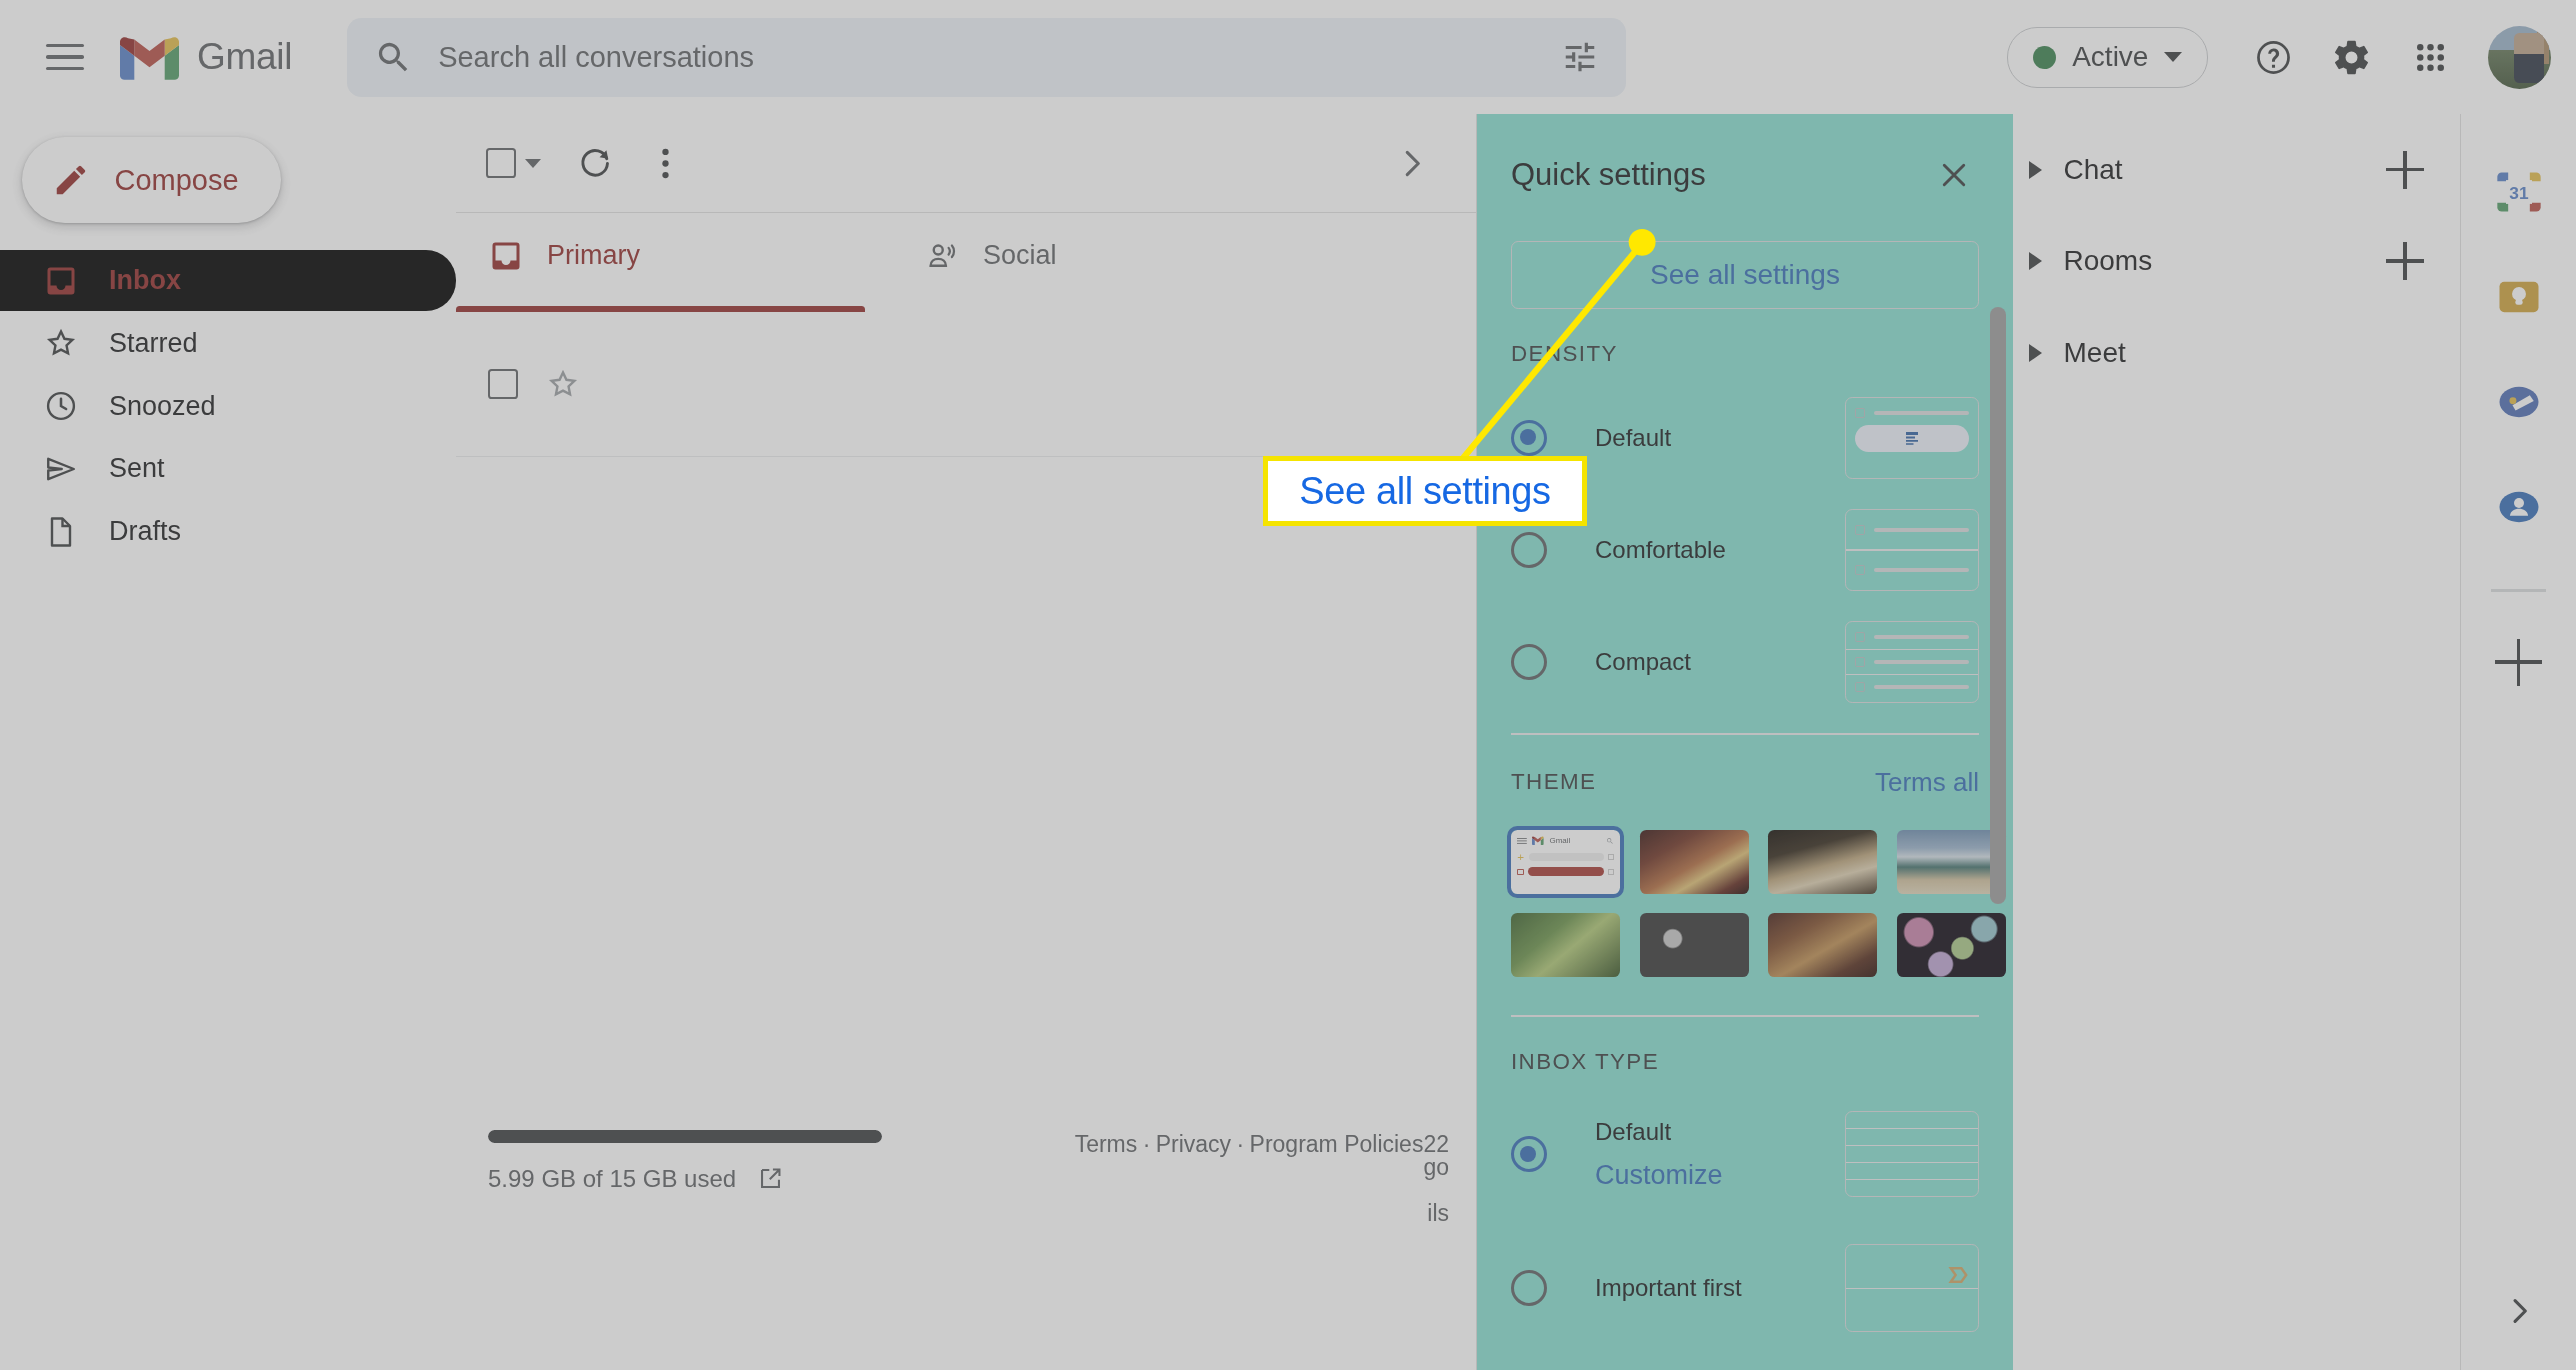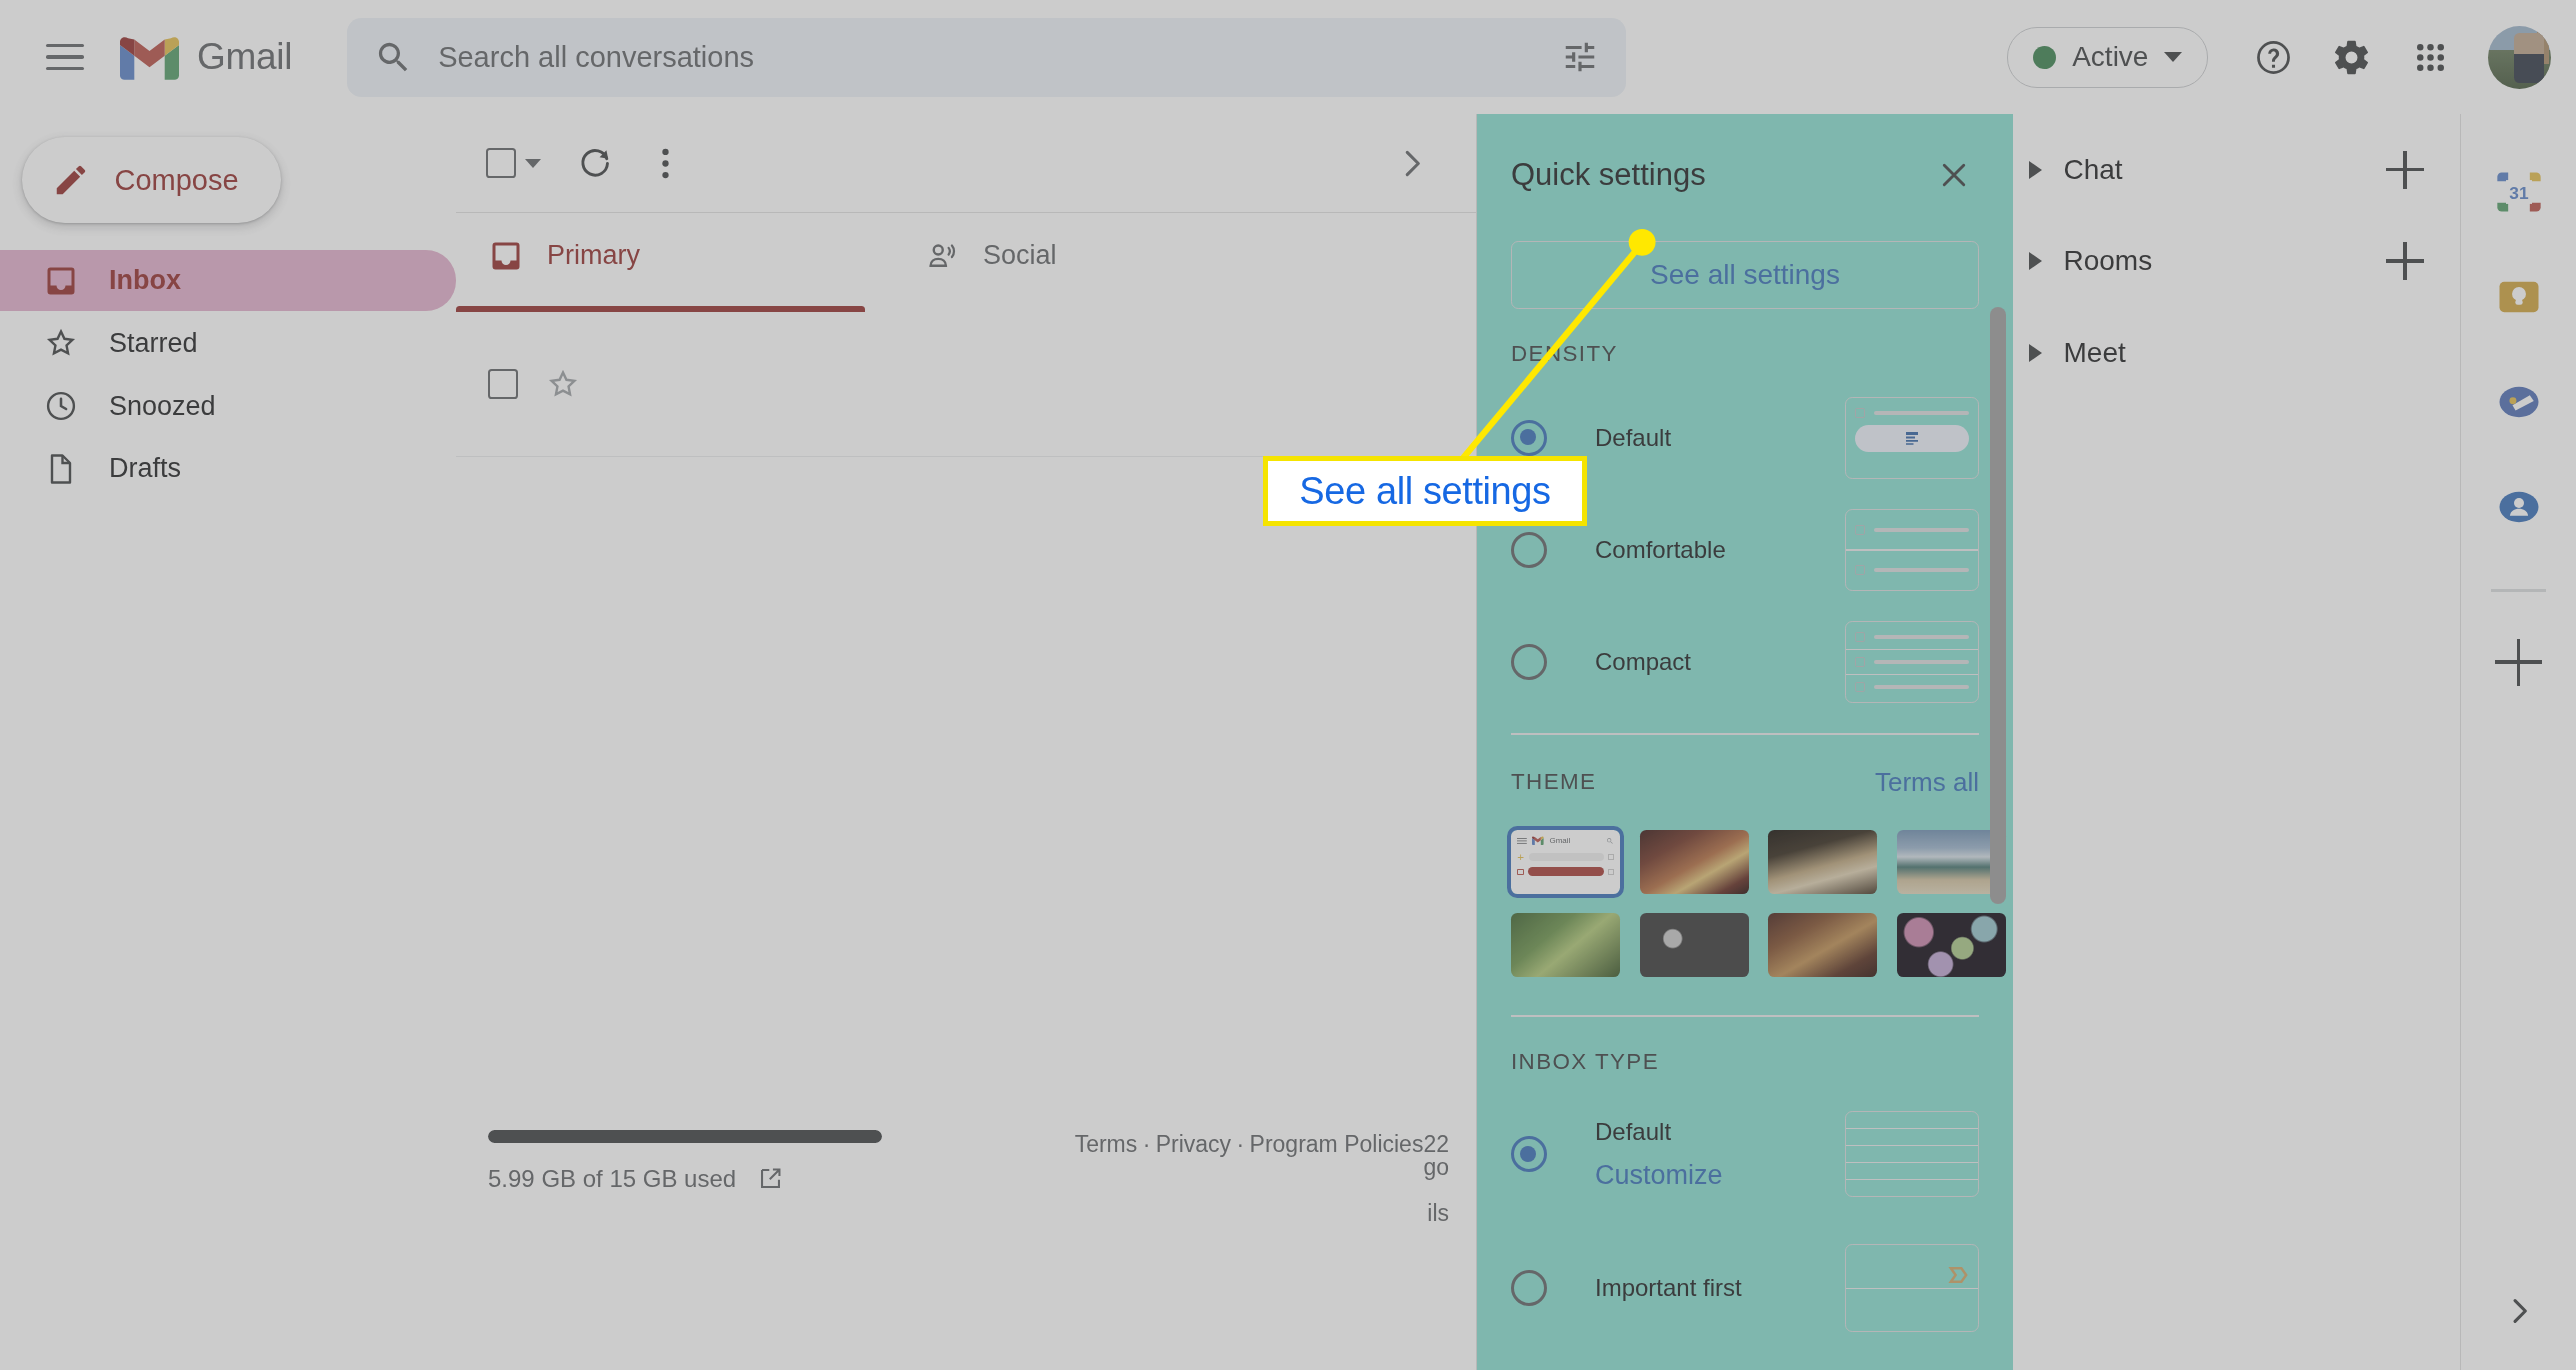--- a/index.html
+++ b/index.html
@@ -88,21 +88,21 @@
     box-shadow: 0 0.9px 2.7px rgba(60,64,67,.35), 0 3.6px 8px 2.7px rgba(60,64,67,.16);
   }
   #compose .label { font-size: 29px; color: #c5221f; }
   .navitem {
     display: flex; align-items: center; gap: 30px;
     height: 61px; padding-left: 43px;
     border-top-right-radius: 30px; border-bottom-right-radius: 30px;
     margin-top: 1.8px;
   }
   .navitem .nlabel { font-size: 27px; color: #202124; }
-  .navitem.active { background: #f9a8d4; }
+  .navitem.active { background: #000000; }
   .navitem.active .nlabel { color: #c5221f; font-weight: bold; }
 
   
   #maillist { position: absolute; top: 114px; left: 456px; width: 1020px; height: 1256px; background: #ffffff; }
   #list-toolbar { height: 98px; display: flex; align-items: center; padding: 0 30px; }
   .tb-btn { width: 70px; height: 70px; display: flex; align-items: center; justify-content: center; border-radius: 50%; }
   #selectall { display: flex; align-items: center; gap: 9px; }
   .cbx { width: 30px; height: 30px; border: 2.7px solid #5f6368; border-radius: 3.6px; }
   .caret-sm { width: 0; height: 0; border-left: 8px solid transparent; border-right: 8px solid transparent; border-top: 9.8px solid #5f6368; }
   #pager-next { margin-left: auto; }
@@ -302,20 +302,26 @@
           <path fill="none" stroke="#3c4043" stroke-width="1.6" d="M12 4.3l2.3 4.9 5.3.7-3.9 3.7 1 5.3L12 16.4l-4.7 2.5 1-5.3L4.4 9.9l5.3-.7z"></path>
         </svg>
         <span class="nlabel">Starred</span>
       </div>
       <div class="navitem">
         <svg width="36" height="36" viewBox="0 0 24 24">
           <circle cx="12" cy="12" r="8.6" fill="none" stroke="#3c4043" stroke-width="1.6"></circle>
           <path stroke="#3c4043" stroke-width="1.7" fill="none" stroke-linecap="round" d="M12 7.2V12l3.4 2"></path>
         </svg>
         <span class="nlabel">Snoozed</span>
+      </div>
+      <div class="navitem">
+        <svg width="36" height="36" viewBox="0 0 24 24">
+          <path fill="none" stroke="#3c4043" stroke-width="1.6" stroke-linejoin="round" d="M3.5 5.2L20.5 12 3.5 18.8V13l9-1-9-1z"></path>
+        </svg>
+        <span class="nlabel">Sent</span>
       </div>
       <div class="navitem">
         <svg width="36" height="36" viewBox="0 0 24 24">
           <path fill="none" stroke="#3c4043" stroke-width="1.6" stroke-linejoin="round" d="M6 3h7l5 5v13H6z"></path>
           <path fill="none" stroke="#3c4043" stroke-width="1.6" d="M13 3v5h5"></path>
         </svg>
         <span class="nlabel">Drafts</span>
       </div>
     </div>
   </div>

